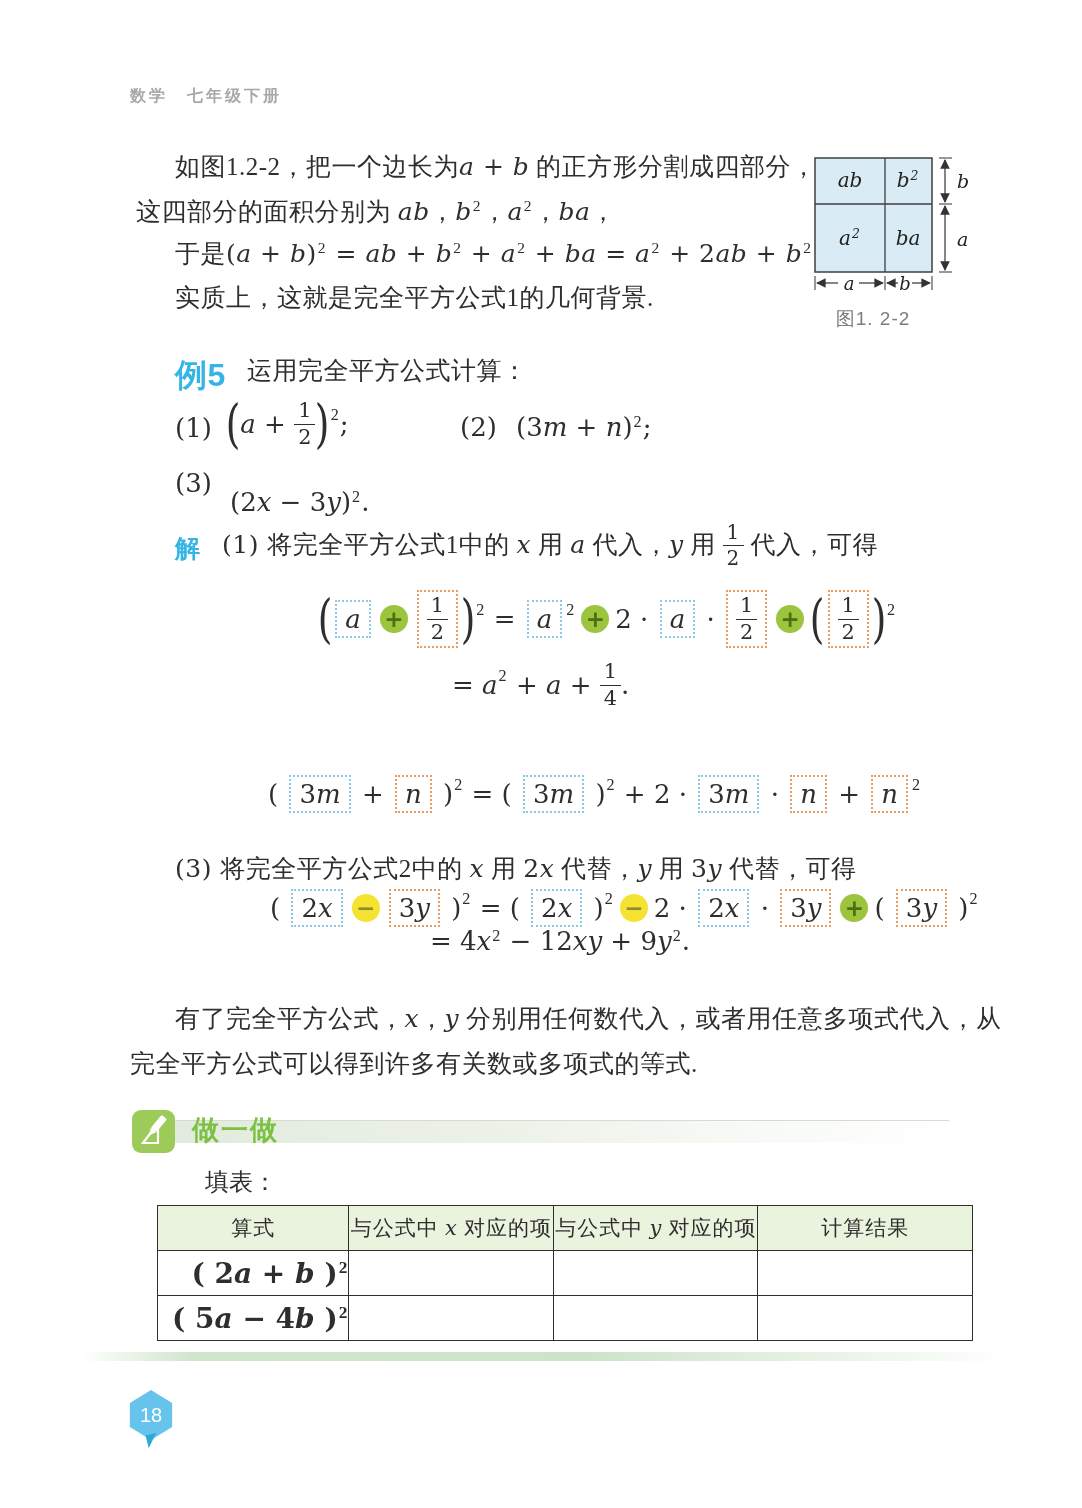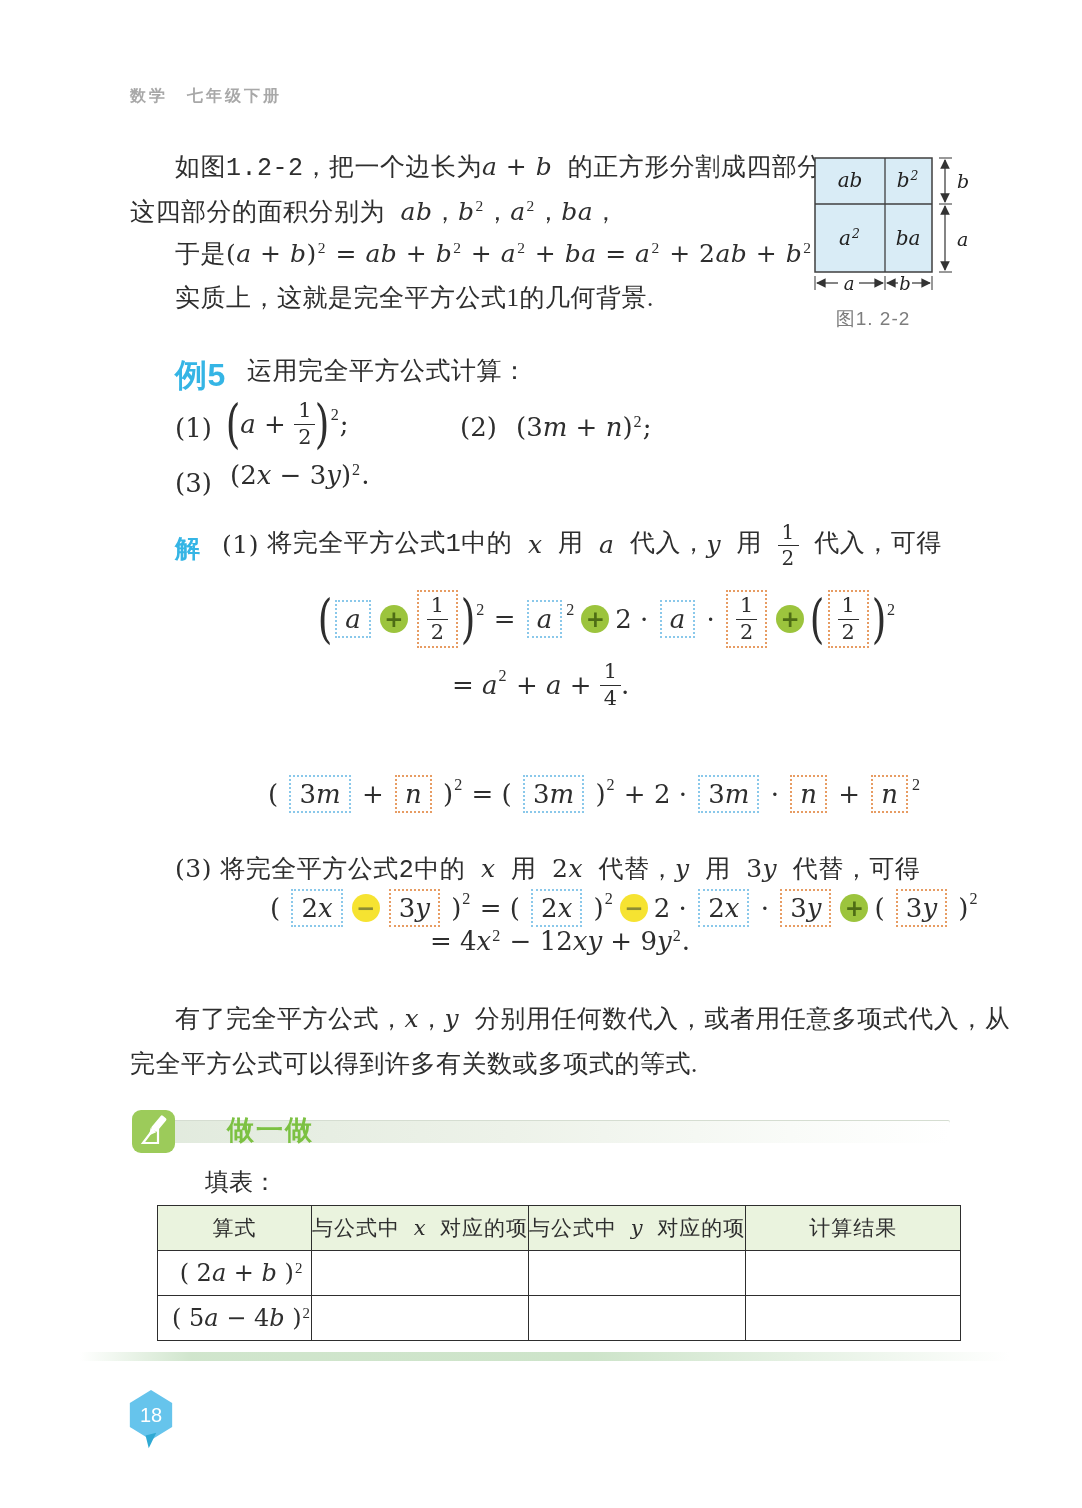--- a/index.html
+++ b/index.html
@@ -1,20 +1,20 @@
 <!DOCTYPE html>
 <html><head>
 <meta charset="utf-8">
 <style>
   html,body{margin:0;padding:0;background:#fff;}
   #page{position:relative;width:1082px;height:1508px;background:#ffffff;overflow:hidden;
         font-family:"Liberation Serif",serif;color:#2e2e2e;}
   .abs{position:absolute;white-space:nowrap;}
   .body-line{font-size:25px;line-height:1.35;letter-spacing:.5px;}
-  .cn{font-family:Liberation Mono, monospace;white-space:pre;}
+  .cn{font-family:Liberation Serif, serif;white-space:pre;}
   .rm{font-family:"DejaVu Serif",serif;white-space:pre;}
   .it{font-family:"DejaVu Serif",serif;font-style:italic;white-space:pre;}
   .sup{font-size:.62em;position:relative;top:-.55em;margin:0 1px;}
   .eq{font-size:26px;}
   .eqflex{display:flex;align-items:center;}
   .frac{display:inline-flex;flex-direction:column;align-items:center;vertical-align:middle;
         font-size:.8em;line-height:1.15;font-family:"DejaVu Serif",serif;}
   .frac .fn{border-bottom:1.6px solid #2e2e2e;padding:0 4px 1px;}
   .frac .fd{padding-top:1px;}
   .mbox{display:inline-flex;align-items:center;justify-content:center;
@@ -36,47 +36,47 @@
   .figdim{position:absolute;font-size:19px;font-family:"DejaVu Serif",serif;font-style:italic;
           transform:translate(0,-50%);color:#222;}
   .figbot{position:absolute;font-size:18px;font-family:"DejaVu Serif",serif;font-style:italic;
           transform:translate(-50%,-50%);color:#222;}
   .caption{position:absolute;left:61px;top:156px;transform:translateX(-50%);
            font-size:19px;color:#7d7d7d;font-family:"Liberation Sans",sans-serif;letter-spacing:1px;}
   .doit-strip{position:absolute;left:150px;top:1120px;width:800px;height:23px;border-radius:2px;
               background:linear-gradient(90deg,#e1eadd,#edf2e9 45%,#f9fbf8 80%,#fff);
               box-shadow:inset 0 1px 0 #d5ddd1;}
   .doit-title{position:absolute;left:192px;top:1112px;font-size:27px;letter-spacing:2px;
-              color:#7cc142;font-weight:bold;font-family:"Liberation Sans",sans-serif;margin-left:35px;}
+              color:#7cc142;font-weight:bold;font-family:"Liberation Sans",sans-serif;}
   .subtitle{position:absolute;left:205px;top:1166px;font-size:24px;}
   table.fill{border-collapse:collapse;position:absolute;left:157px;top:1205px;
              font-size:21px;table-layout:fixed;}
   .fill th,.fill td{border:1.6px solid #2e2e2e;padding:0;}
   .fill th{background:#eaf3de;font-weight:normal;height:44px;letter-spacing:1px;margin-left:42px;}
   .fill td{height:44px;}
-  .fill td.expr{padding-left:14px;font-size:24px;text-align:center;}
+  .fill td.expr{padding-left:14px;font-size:28px;text-align:right;font-weight:bold;}
   .band{position:absolute;left:80px;top:1352px;width:930px;height:9px;
         background:linear-gradient(90deg,rgba(205,228,201,0) 0%,rgba(200,225,196,.85) 12%,
                    rgba(200,225,196,.9) 55%,rgba(214,233,211,.5) 82%,rgba(214,233,211,0) 100%);}
   .hex{position:absolute;left:128px;top:1390px;width:46px;height:50px;background:#66c4ec;
        clip-path:polygon(50% 0,96% 26%,96% 74%,50% 100%,4% 74%,4% 26%);
        display:flex;align-items:center;justify-content:center;color:#fff;font-size:20px;
        font-family:"Liberation Sans",sans-serif;}
   .hex-tail{position:absolute;left:147px;top:1434px;width:0;height:0;
             border-top:13px solid #2fa9d3;border-right:11px solid transparent;transform:rotate(-14deg);}
 </style>
 </head>
 <body>
 
 <div id="page">
 
   <div class="abs meta" style="left:130px;top:86px">数学　七年级下册</div>
 
   <div class="abs body-line" style="left:175px;top:150px"><span class="cn">如图1.2-2，把一个边长为</span><span class="it">a</span><span class="rm"> + </span><span class="it">b</span><span class="cn"> 的正方形分割成四部分，</span></div>
-  <div class="abs body-line" style="left:130px;top:195px"><span class="cn">这四部分的面积分别为 </span><span class="it">ab</span><span class="cn">，</span><span class="it">b</span><span class="sup">2</span><span class="cn">，</span><span class="it">a</span><span class="sup">2</span><span class="cn">，</span><span class="it">ba</span><span class="cn">，</span></div>
+  <div class="abs body-line" style="left:136px;top:195px"><span class="cn">这四部分的面积分别为 </span><span class="it">ab</span><span class="cn">，</span><span class="it">b</span><span class="sup">2</span><span class="cn">，</span><span class="it">a</span><span class="sup">2</span><span class="cn">，</span><span class="it">ba</span><span class="cn">，</span></div>
   <div class="abs body-line" style="left:175px;top:237px"><span class="cn">于是</span><span class="rm">(</span><span class="it">a</span><span class="rm"> + </span><span class="it">b</span><span class="rm">)</span><span class="sup">2</span><span class="rm"> = </span><span class="it">ab</span><span class="rm"> + </span><span class="it">b</span><span class="sup">2</span><span class="rm"> + </span><span class="it">a</span><span class="sup">2</span><span class="rm"> + </span><span class="it">ba</span><span class="rm"> = </span><span class="it">a</span><span class="sup">2</span><span class="rm"> + 2</span><span class="it">ab</span><span class="rm"> + </span><span class="it">b</span><span class="sup">2</span><span class="rm">.</span></div>
   <div class="abs body-line" style="left:175px;top:281px">实质上，这就是完全平方公式1的几何背景.</div>
 
   <div class="figwrap">
     <svg width="175" height="146">
       <defs>
         <marker id="ah" viewBox="0 0 10 10" refX="9" refY="5" markerWidth="8" markerHeight="8" orient="auto-start-reverse">
           <path d="M0,0 L10,5 L0,10 z" fill="#333"></path>
         </marker>
       </defs>
@@ -119,21 +119,21 @@
         <span class="fn">1</span>
         <span class="fd">2</span>
       </span>
       <span class="bigp">)</span>
       <span class="sup">2</span>
       <span class="rm">;</span>
     </div>
   <div class="abs eq rm" style="left:460px;top:412px">(2)</div>
   <div class="abs eq" style="left:516px;top:412px"><span class="rm">(3</span><span class="it">m</span><span class="rm"> + </span><span class="it">n</span><span class="rm">)</span><span class="sup">2</span><span class="rm">;</span></div>
   <div class="abs eq rm" style="left:175px;top:468px">(3)</div>
-  <div class="abs eq" style="left:230px;top:460px"><span class="rm">(2</span><span class="it">x</span><span class="rm"> − 3</span><span class="it">y</span><span class="rm">)</span><span class="sup">2</span><span class="rm">.</span></div>
+  <div class="abs eq" style="left:230px;top:487px"><span class="rm">(2</span><span class="it">x</span><span class="rm"> − 3</span><span class="it">y</span><span class="rm">)</span><span class="sup">2</span><span class="rm">.</span></div>
 
   <div class="abs body-line cyan" style="left:175px;top:532px;font-size:25px">解</div>
   <div class="abs body-line eqflex" style="left:222px;top:516px;height:58px">
       <span class="rm">(1) </span>
       <span class="cn">将完全平方公式1中的 </span>
       <span class="it">x</span>
       <span class="cn"> 用 </span>
       <span class="it">a</span>
       <span class="cn"> 代入，</span>
       <span class="it">y</span>

